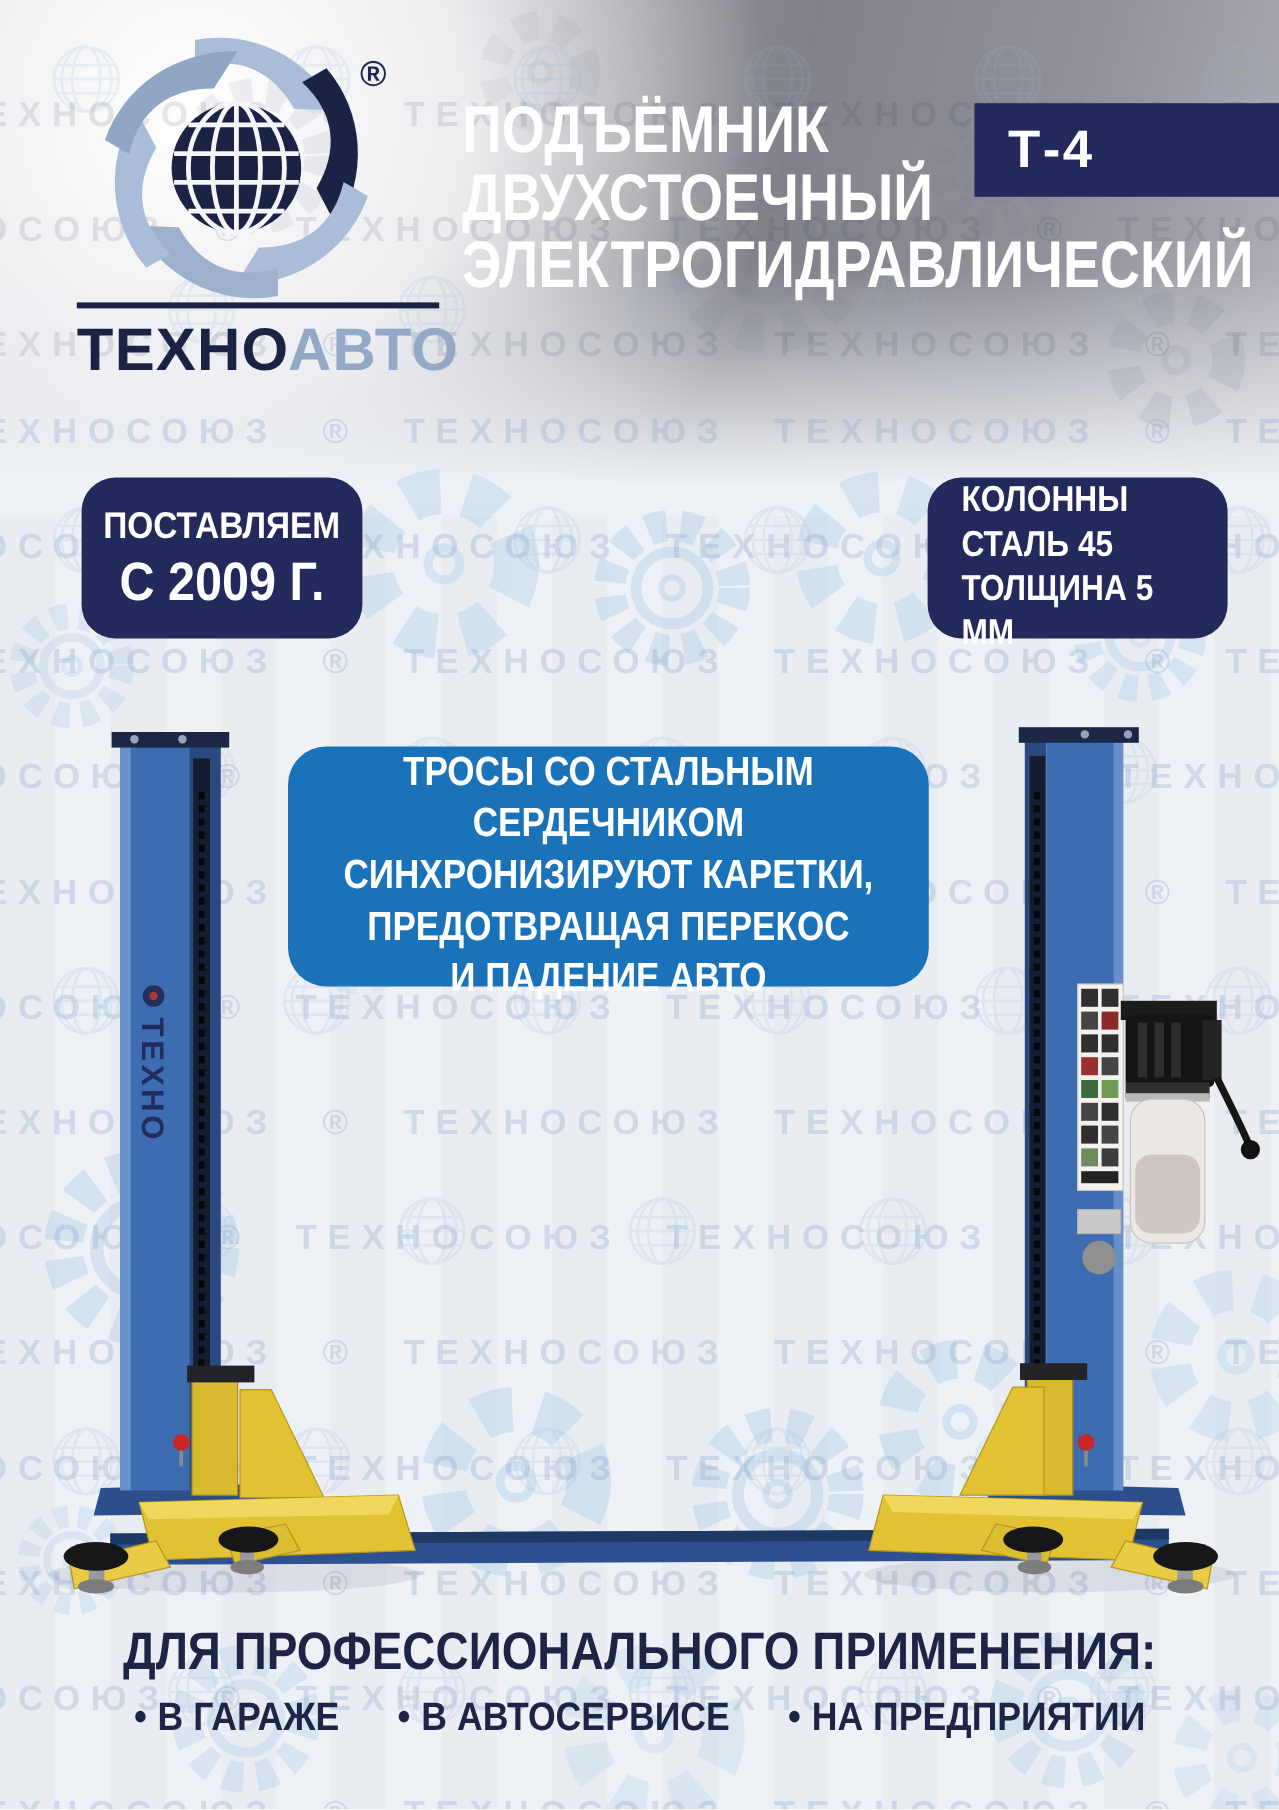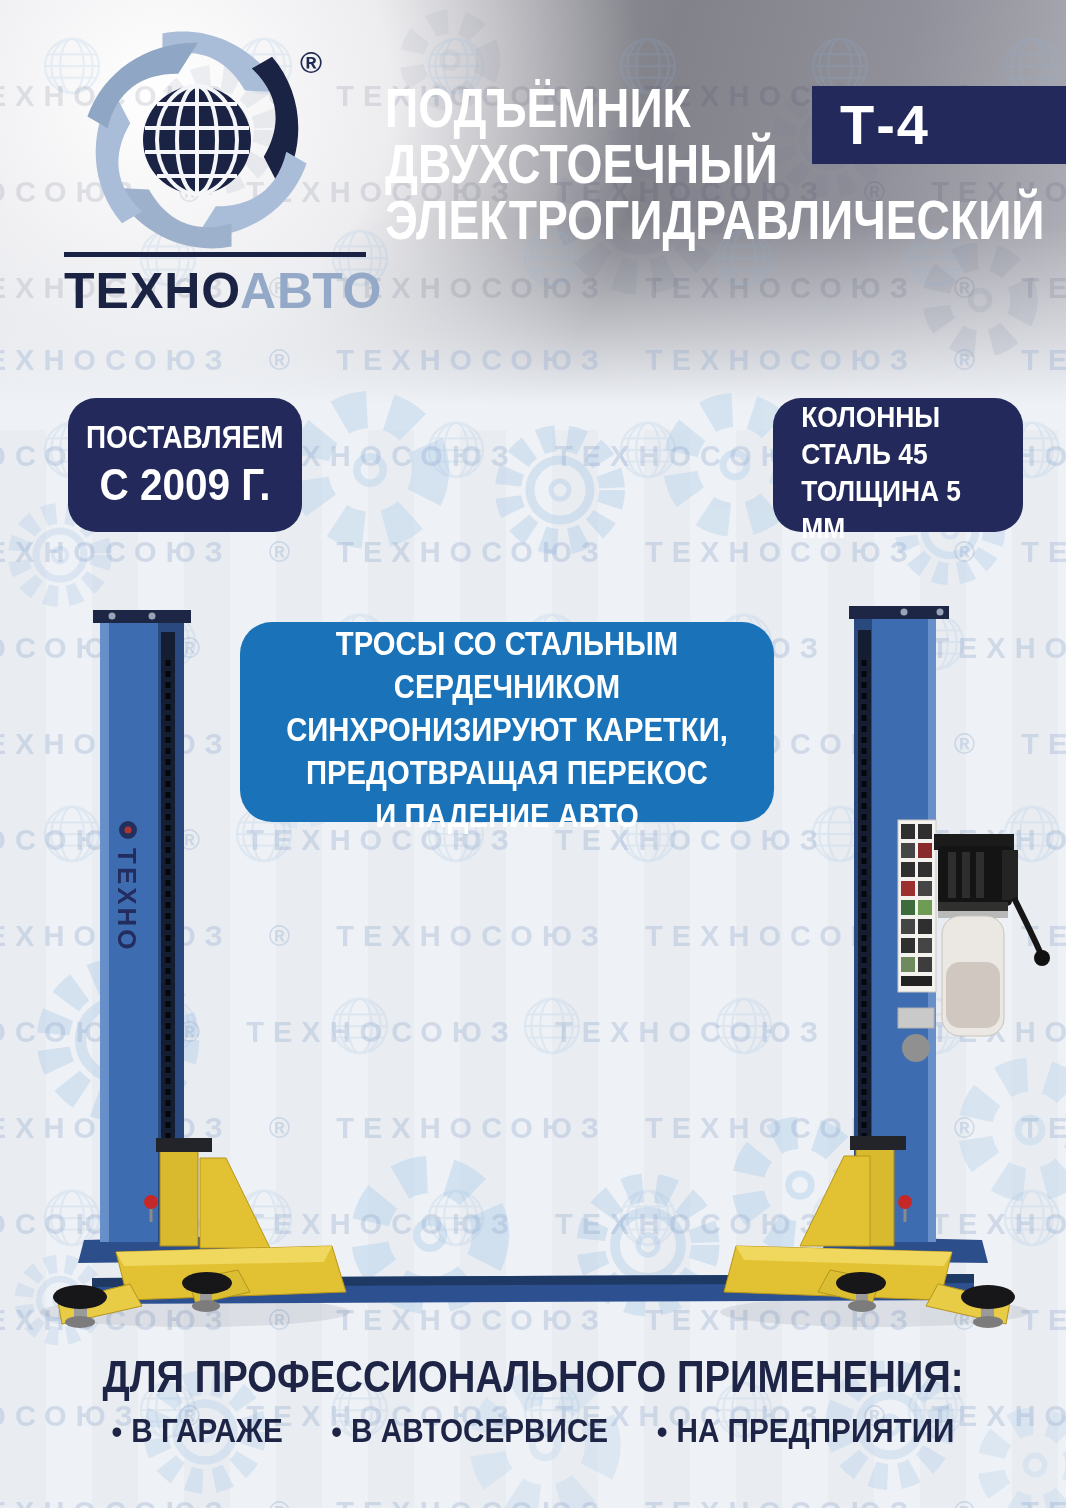--- a/index.html
+++ b/index.html
@@ -24,21 +24,21 @@
   .logo .mark{position:absolute;left:55px;top:10px}
   .logo .reg{position:absolute;left:288px;top:36px;font-size:30px;font-weight:bold;color:#1e2a52}
   .logo .rule{position:absolute;left:52px;top:242px;width:302px;height:5px;background:#1b2344}
   .logo .word{position:absolute;left:52px;top:252px;font-size:50px;font-weight:bold;
               letter-spacing:1px;white-space:nowrap}
   .word .dark{color:#1b2344}.word .light{color:#93a9c7}
   .title{position:absolute;left:385px;top:80px;z-index:3;color:#fff}
   .title .tl{font-size:55px;line-height:56px;font-weight:bold;white-space:nowrap;
              transform:scaleX(.84);transform-origin:left top}
   .model{position:absolute;left:812px;top:86px;width:254px;height:78px;background:#232a5b;
-         z-index:3;color:#fff;font-size:56px;font-weight:bold;line-height:78px;
+         z-index:3;color:#fff;font-size:44px;font-weight:bold;line-height:78px;
          padding-left:28px;box-sizing:border-box;letter-spacing:2px}
   .badge{position:absolute;background:#232a5b;border-radius:28px;color:#fff;z-index:3}
   .badge-left{left:68px;top:398px;width:234px;height:134px;display:flex;flex-direction:column;
               align-items:center;justify-content:center}
   .badge-left .l1{font-size:31px;font-weight:bold;transform:scaleX(.9)}
   .badge-left .l2{font-size:45px;font-weight:bold;transform:scaleX(.9);margin-top:3px}
   .badge-right{left:773px;top:398px;width:250px;height:134px;display:flex;}
   .badge-right .txt{padding-left:32px;font-size:30px;line-height:37px;font-weight:bold;
                     white-space:pre-line;transform:scaleX(.88);transform-origin:left center}
   .feature{position:absolute;left:240px;width:534px;background:#1a73b8;border-radius:32px;

